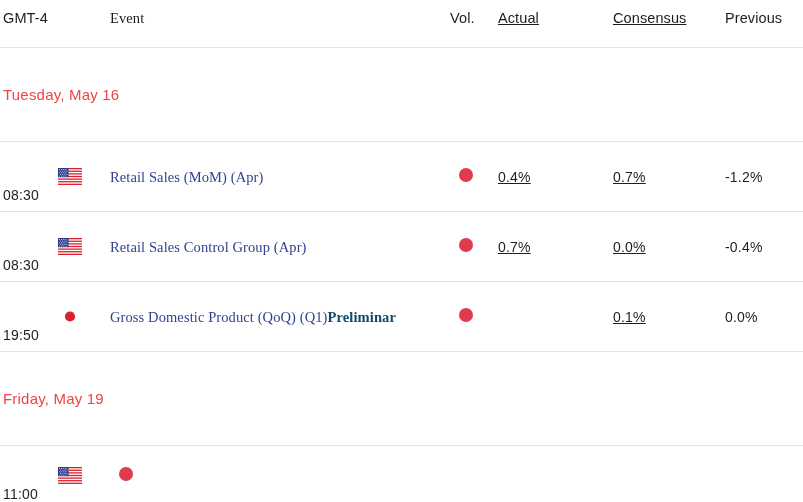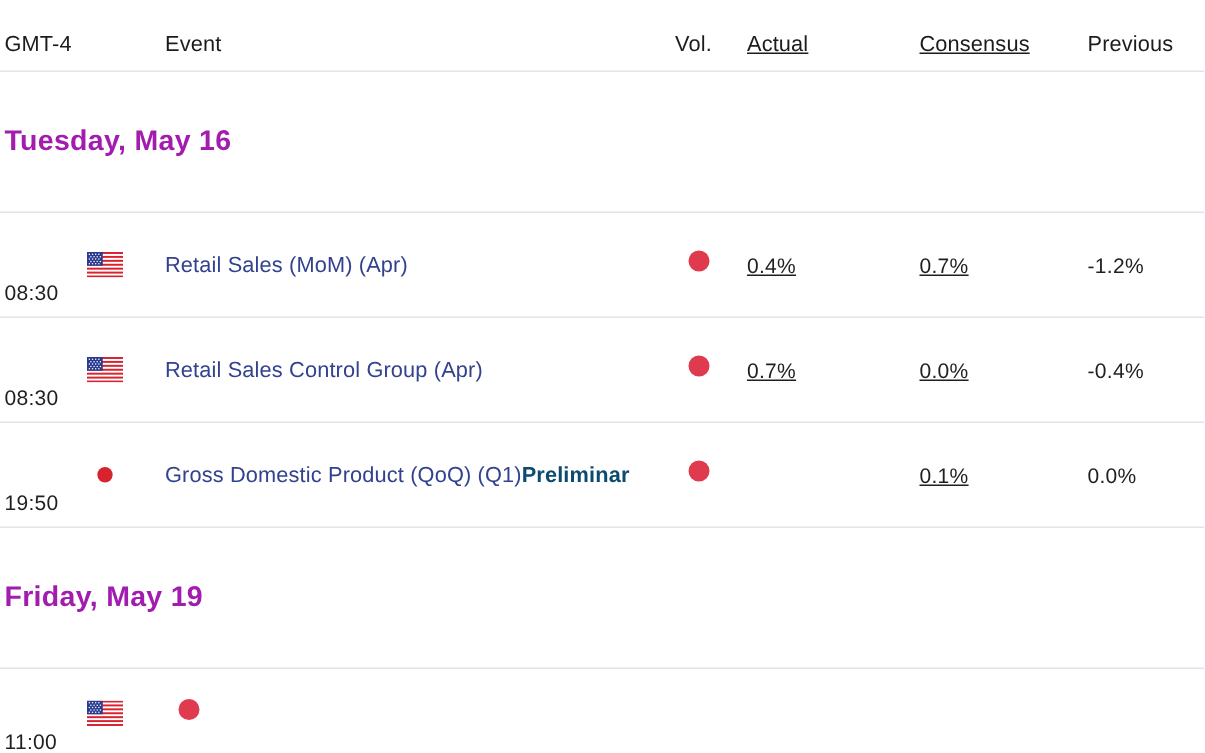--- a/index.html
+++ b/index.html
@@ -31,49 +31,48 @@
   }
   .divider {
     width: 803px;
     height: 1px;
     background: #e4e4e6;
   }
 
   
   .c-time     { width: 55px;  flex: 0 0 55px;  padding-left: 3px; box-sizing: border-box; }
   .c-flag     { width: 55px;  flex: 0 0 55px;  display: flex; align-items: center; justify-content: flex-start; padding-left: 3px; box-sizing: border-box;}
-  .c-event    { width: 340px; flex: 0 0 340px; box-sizing: border-box; }
+  .c-event    { width: 340px; flex: 0 0 340px; box-sizing: border-box; font-family: Liberation Serif, serif; }
   .c-vol      { width: 48px;  flex: 0 0 48px;  box-sizing: border-box; }
   .c-actual   { width: 115px; flex: 0 0 115px; box-sizing: border-box; text-decoration: underline; }
   .c-consensus{ width: 112px; flex: 0 0 112px; box-sizing: border-box; text-decoration: underline; }
   .c-previous { width: 78px;  flex: 0 0 78px;  box-sizing: border-box; }
 
   
   .header-row {
     height: 47px;
     align-items: flex-start;
     padding-top: 3px;
   }
   .header-row .hcell {
     font-size: 14.5px;
     color: #1c1c1c;
     letter-spacing: 0.1px;
     line-height: 20px;
     padding-top: 5px;
-    margin-top: 12px;
   }
 
   
   .date-row {
     height: 93px;
   }
   .date-label {
-    font-size: 19px;
-    font-weight: bold;
-    color: #a21caf;
+    font-size: 15px;
+    font-weight: normal;
+    color: #ef4444;
     letter-spacing: 0.2px;
     padding-left: 3px;
   }
 
   
   .event-row {
     height: 69px;
   }
   .event-row.last {
     height: 59px;

